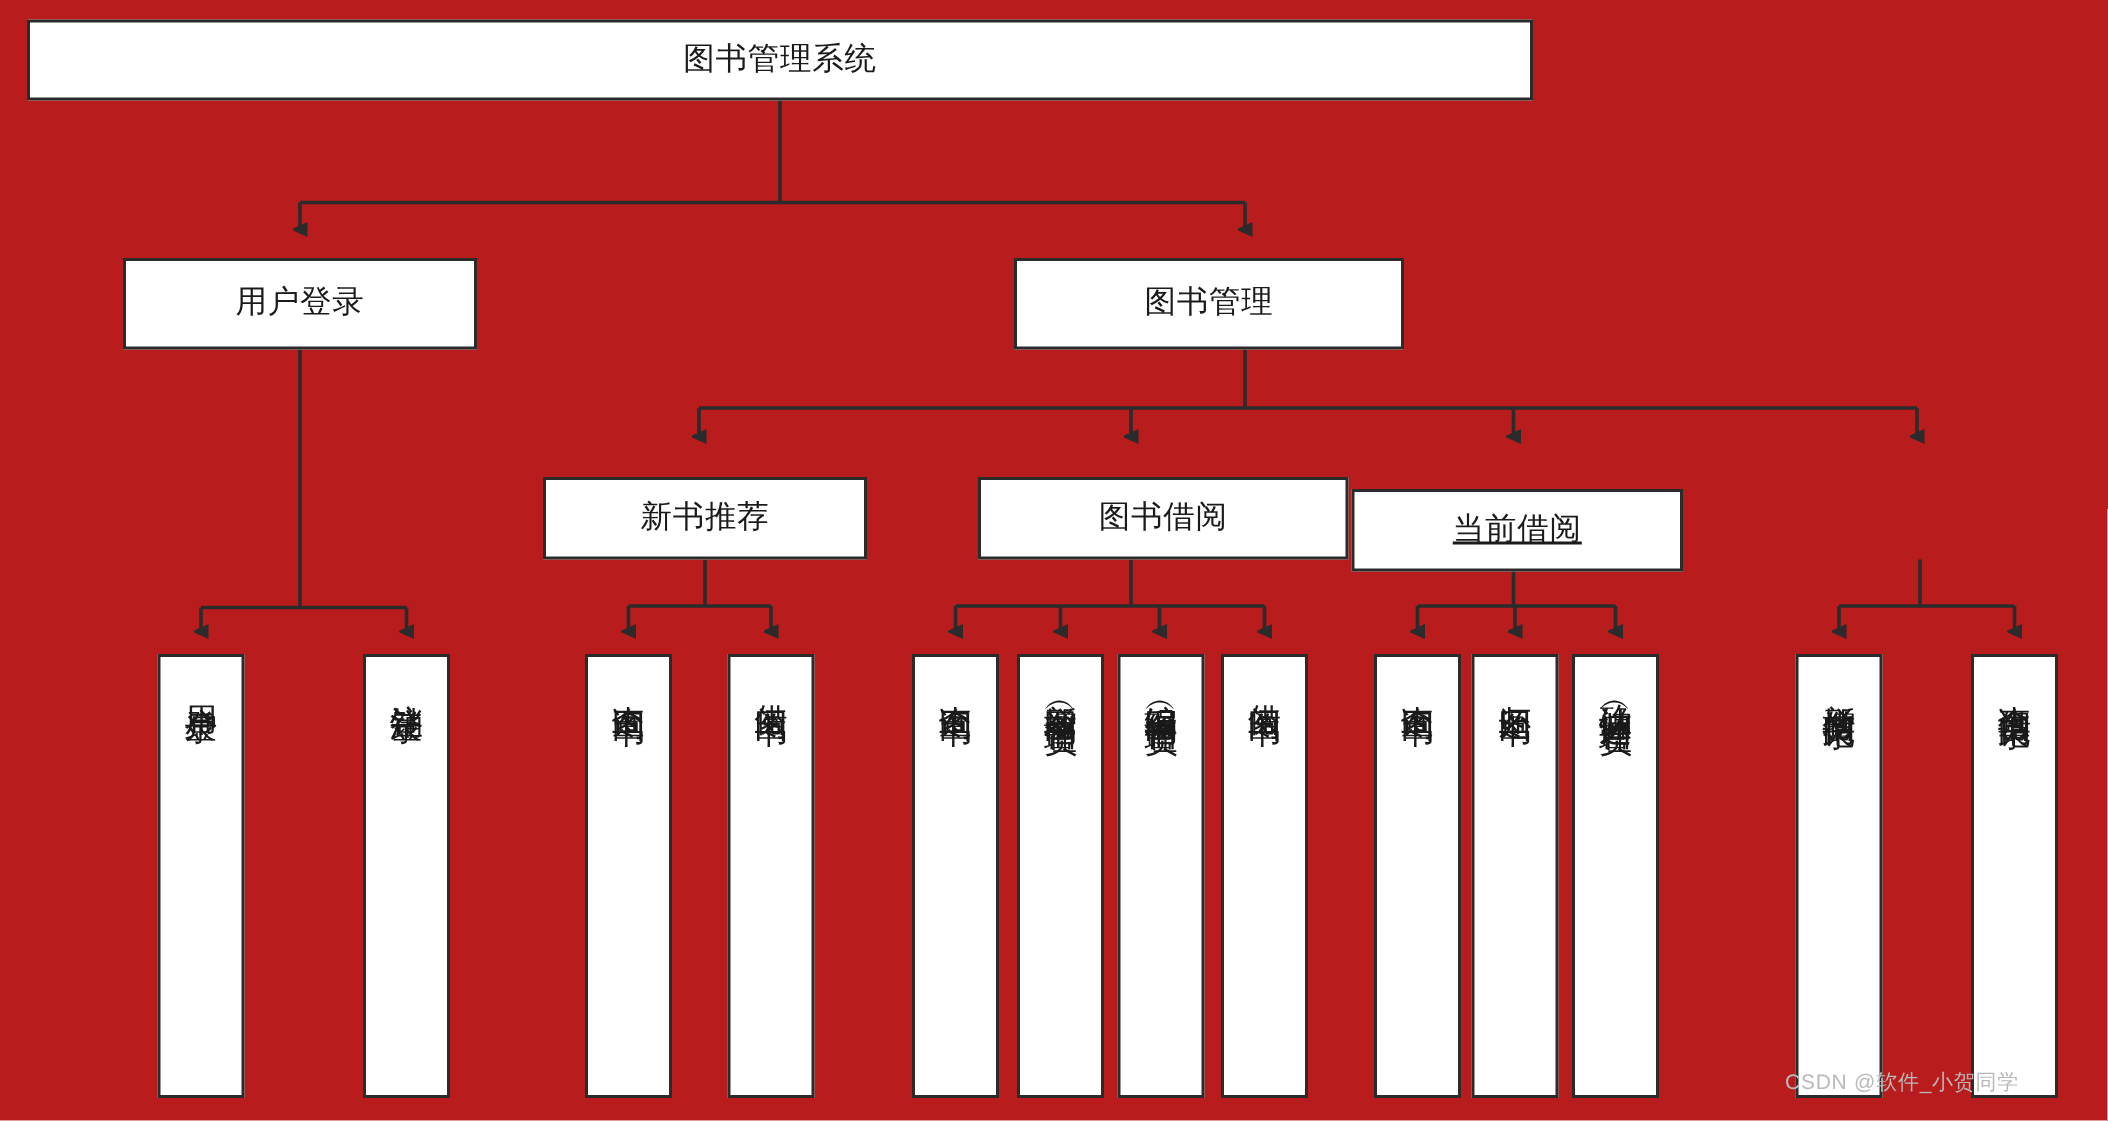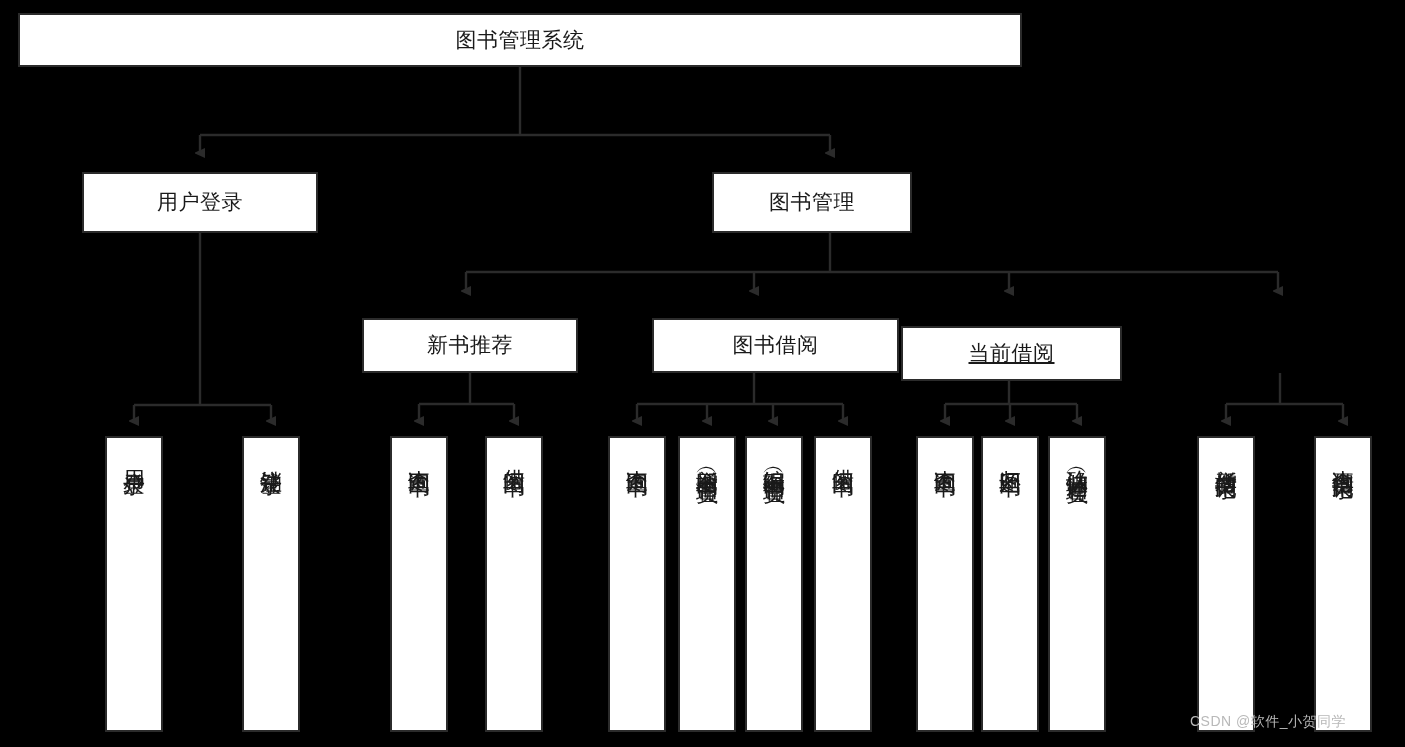--- a/index.html
+++ b/index.html
@@ -7,21 +7,21 @@
     padding: 0;
     background: #ffffff;
   }
   body {
     font-family: "Liberation Sans", "DejaVu Sans", sans-serif;
   }
   #canvas {
     position: relative;
     width: 1405px;
     height: 747px;
-    background: #000000;
+    background: #b91c1c;
     overflow: hidden;
   }
   svg#wires {
     position: absolute;
     left: 0;
     top: 0;
     width: 1405px;
     height: 747px;
     pointer-events: none;
   }
@@ -125,21 +125,21 @@
     </g>
   </svg>
 
   <div class="node horiz" style="left:18px; top:13px; width:1004px; height:54px;">
     <span class="label">图书管理系统</span>
   </div>
 
   <div class="node horiz" style="left:82px; top:172px; width:236px; height:61px;">
     <span class="label">用户登录</span>
   </div>
-  <div class="node horiz" style="left:712px; top:172px; width:200px; height:61px;">
+  <div class="node horiz" style="left:676px; top:172px; width:260px; height:61px;">
     <span class="label">图书管理</span>
   </div>
 
   <div class="node horiz" style="left:362px; top:318px; width:216px; height:55px;">
     <span class="label">新书推荐</span>
   </div>
   <div class="node horiz" style="left:652px; top:318px; width:247px; height:55px;">
     <span class="label">图书借阅</span>
   </div>
   <div class="node horiz" style="left:901px; top:326px; width:221px; height:55px;text-decoration:underline;">

